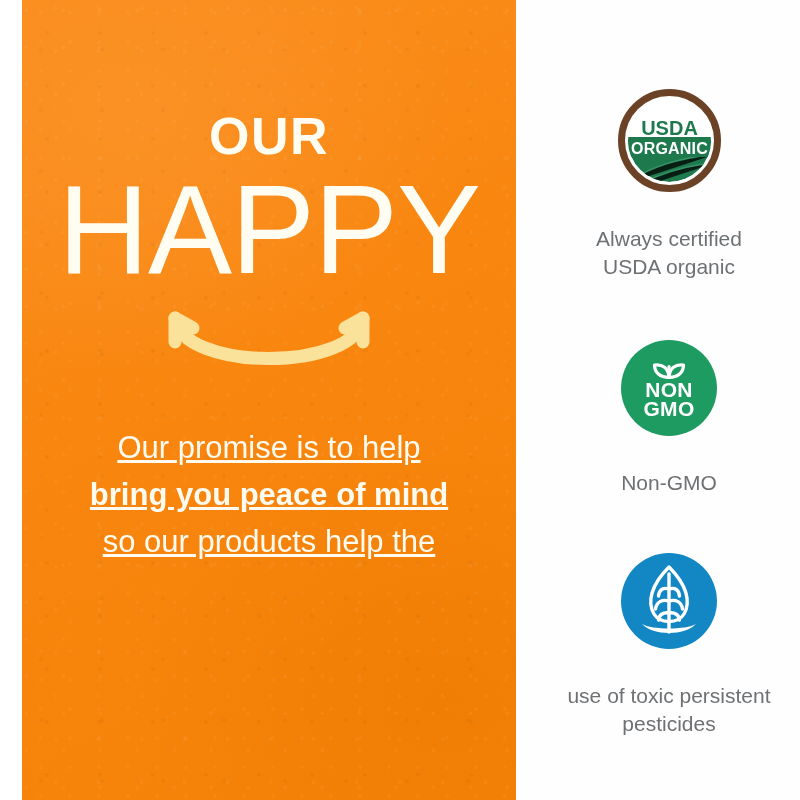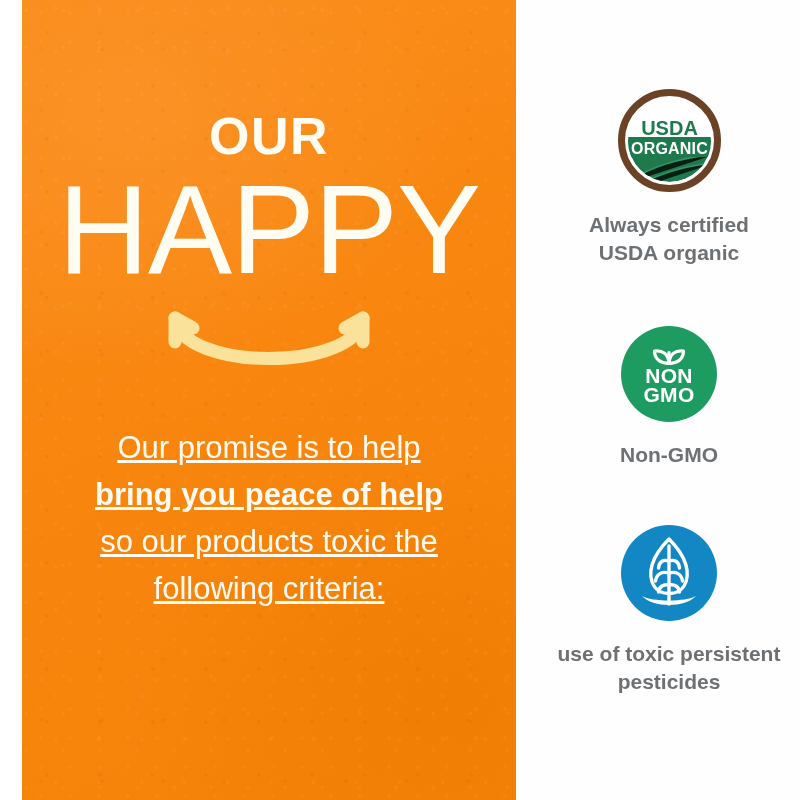--- a/index.html
+++ b/index.html
@@ -129,25 +129,25 @@
     align-items: center;
     text-align: center;
   }
   .claim-usda { margin-top: 88px; }
   .claim-gmo { margin-top: 58px; }
   .claim-pest { margin-top: 55px; }
 
   .badge { display: block; }
 
   .claim-text {
-    margin-top: 18px;
+    margin-top: 32px;
     color: #6E7174;
     font-size: 21px;
     line-height: 28px;
-    font-weight: 700;
+    font-weight: 400;
     max-width: 285px;
   }
   .claim-text .tline { display: block; white-space: nowrap; }
 </style>
 </head>
 <body>
 
 <div class="promise-card">
 
   <div class="left-panel">
@@ -161,23 +161,22 @@
       <div class="smile-wrap">
         <svg viewBox="0 0 220 84" xmlns="http://www.w3.org/2000/svg">
           <path d="M16 10 C 22 64, 198 64, 204 10" fill="none" stroke="#FBE29A" stroke-width="13" stroke-linecap="round"></path>
           <path d="M16 34 L 16 10 L 34 20" fill="none" stroke="#FBE29A" stroke-width="13" stroke-linecap="round" stroke-linejoin="round"></path>
           <path d="M204 34 L 204 10 L 186 20" fill="none" stroke="#FBE29A" stroke-width="13" stroke-linecap="round" stroke-linejoin="round"></path>
         </svg>
       </div>
 
       <div class="promise-body">
         <span class="line">Our promise is to help</span>
-        <span class="line bold">bring you peace of help</span>
-        <span class="line">so our products toxic the</span>
-        <span class="line">following criteria:</span>
+        <span class="line bold">bring you peace of mind</span>
+        <span class="line">so our products help the</span>
       </div>
 
     </div>
   </div>
 
   <div class="right-panel">
 
     <div class="claim claim-usda">
       <svg class="badge" width="105" height="105" viewBox="0 0 105 105" xmlns="http://www.w3.org/2000/svg">
         <circle cx="52.5" cy="52.5" r="49" fill="#FFFFFF"></circle>

